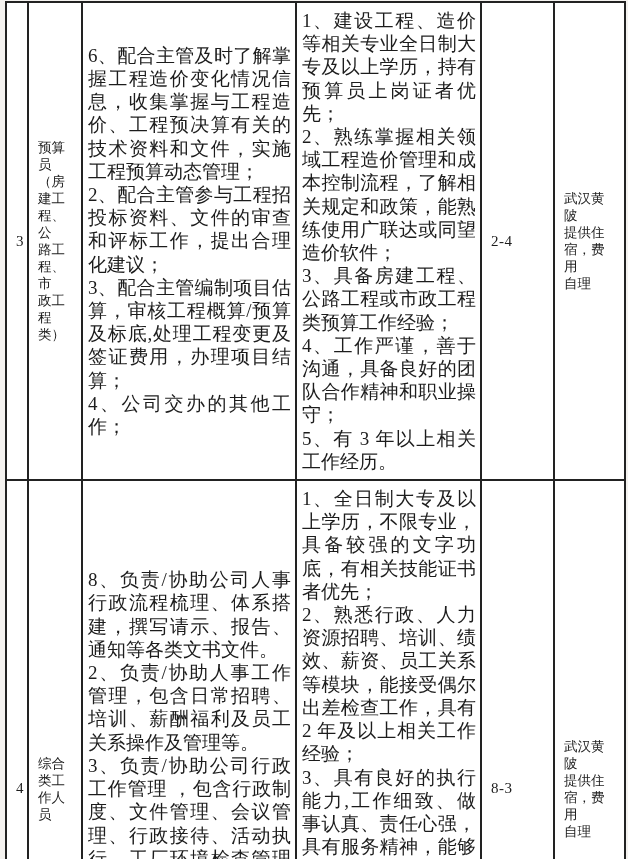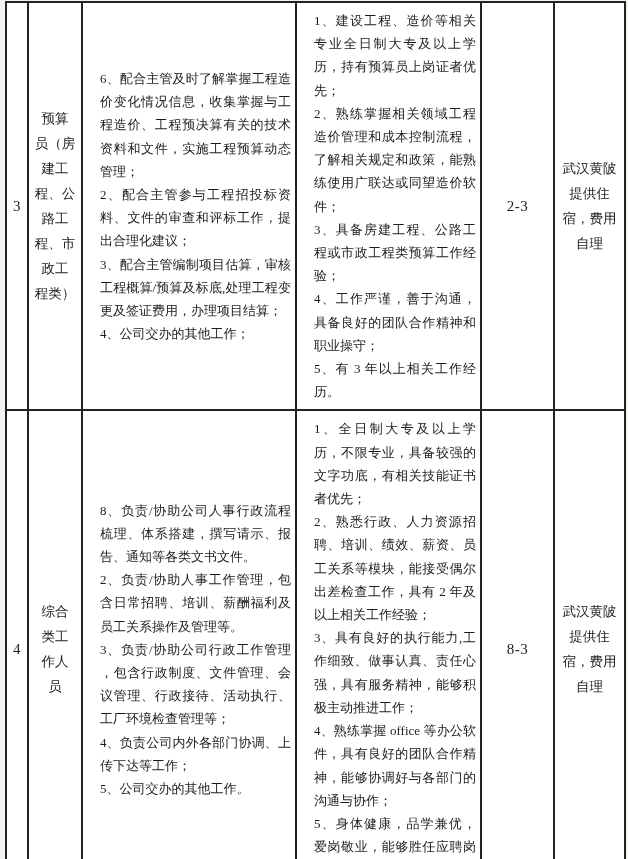--- a/index.html
+++ b/index.html
@@ -31,38 +31,37 @@
     background: #ffffff;
   }
   table.job-table td {
     border: 2px solid #222222;
     vertical-align: middle;
     overflow: hidden;
   }
   tr.row-3 { height: 379px; }
   tr.row-4 { height: 457px; }
   td.cell-center {
-    text-align: center;
     white-space: pre-line;
     font-size: 13.5px;
-    line-height: 25px;
-    padding: 2px 1px;
+    line-height: 17px;
+    padding: 2px 9px;
   }
   td.cell-num {
     font-size: 15px;
     letter-spacing: 0.5px;
     font-family: "Liberation Serif", "DejaVu Serif", serif;
   }
   td.cell-para {
     text-align: justify;
     text-justify: inter-character;
     white-space: pre-line;
-    font-size: 13px;
+    font-size: 19px;
     line-height: 23.2px;
-    padding: 6px 4px 6px 17px;
+    padding: 6px 4px 6px 5px;
   }
 </style>
 </head>
 <body>
 
 <div class="page">
   <table class="job-table">
     <colgroup>
       <col style="width:22px">
       <col style="width:54px">
@@ -84,21 +83,21 @@
 程类）</td>
         <td class="cell-para">6、配合主管及时了解掌握工程造价变化情况信息，收集掌握与工程造价、工程预决算有关的技术资料和文件，实施工程预算动态管理；
 2、配合主管参与工程招投标资料、文件的审查和评标工作，提出合理化建议；
 3、配合主管编制项目估算，审核工程概算/预算及标底,处理工程变更及签证费用，办理项目结算；
 4、公司交办的其他工作；</td>
         <td class="cell-para">1、建设工程、造价等相关专业全日制大专及以上学历，持有预算员上岗证者优先；
 2、熟练掌握相关领域工程造价管理和成本控制流程，了解相关规定和政策，能熟练使用广联达或同望造价软件；
 3、具备房建工程、公路工程或市政工程类预算工作经验；
 4、工作严谨，善于沟通，具备良好的团队合作精神和职业操守；
 5、有 3 年以上相关工作经历。</td>
-        <td class="cell-center cell-num">2-3</td>
+        <td class="cell-center cell-num">2-4</td>
         <td class="cell-center">武汉黄陂
 提供住
 宿，费用
 自理</td>
       </tr>
       <tr class="row-4">
         <td class="cell-center cell-num">4</td>
         <td class="cell-center">综合
 类工
 作人

